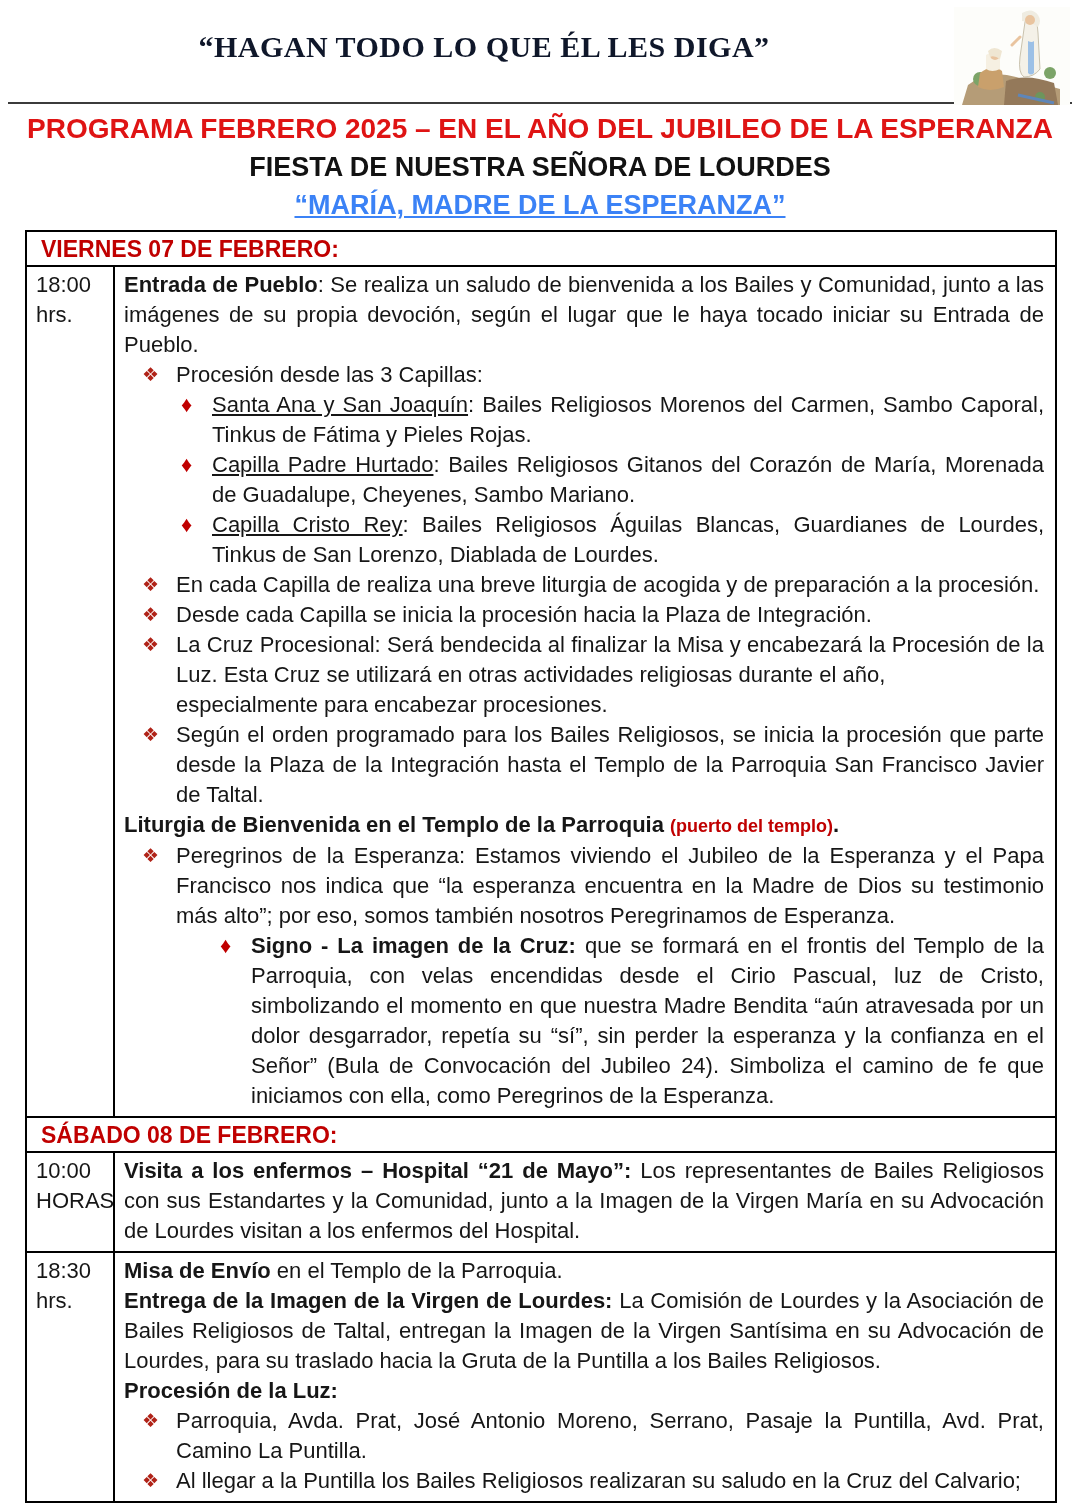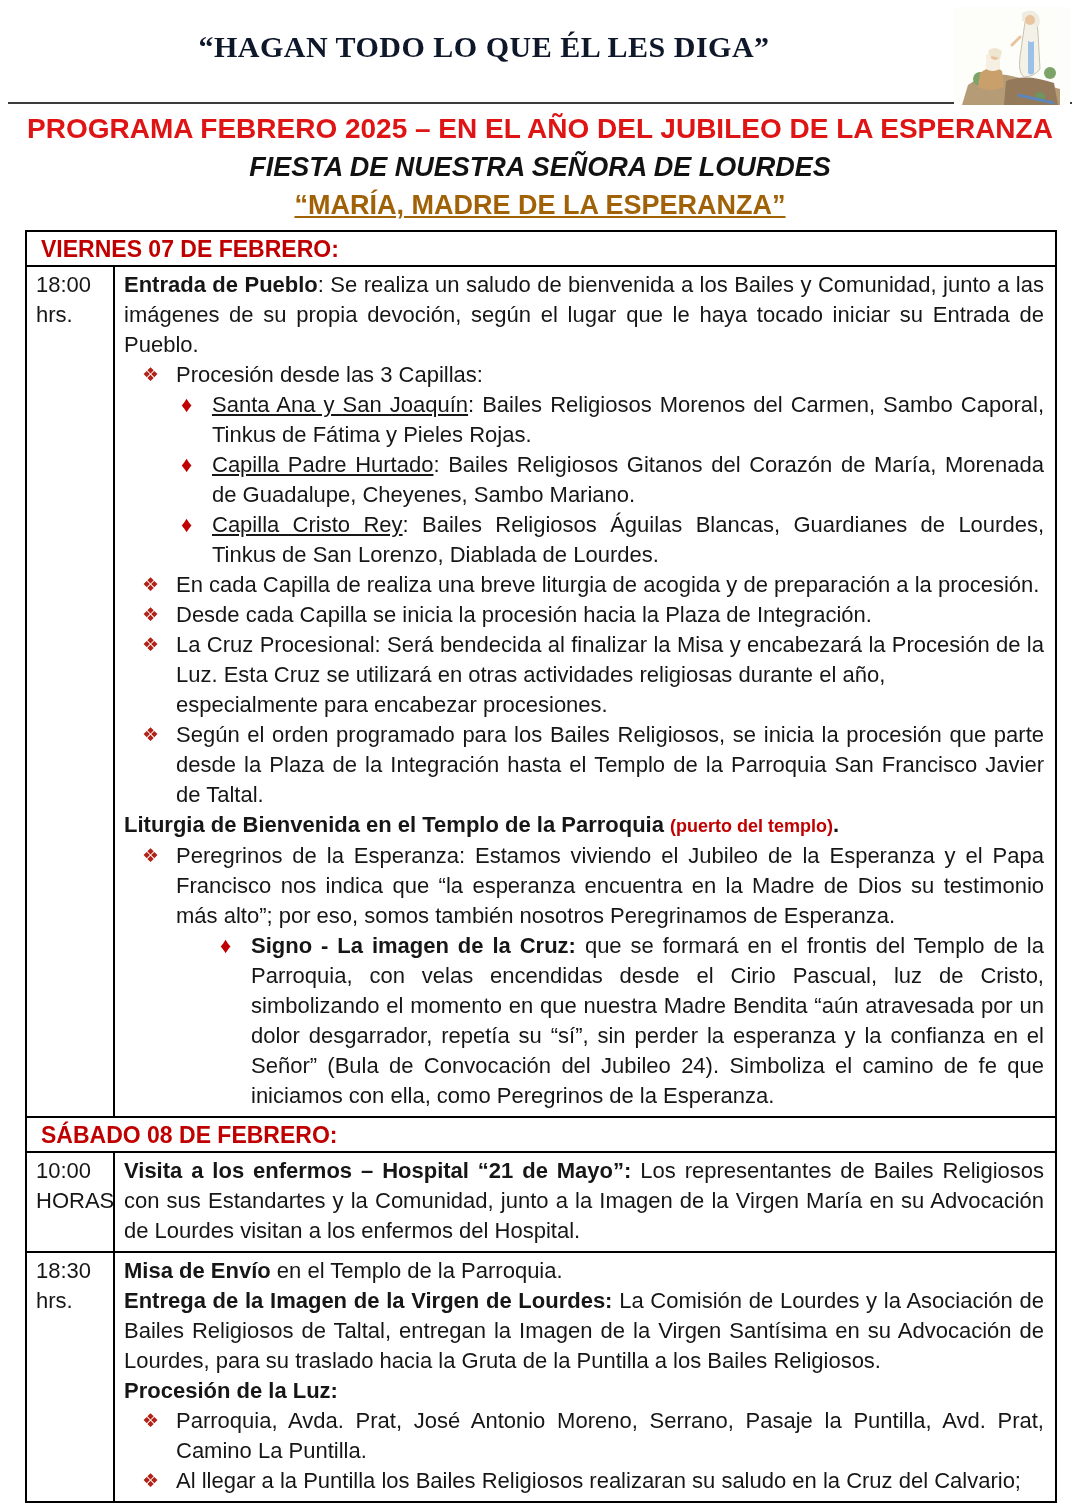--- a/index.html
+++ b/index.html
@@ -25,22 +25,22 @@
   .logo-city { text-decoration:underline; }
   .motto {
     flex:1; text-align:center; margin-top:26px;
     font-family:"Liberation Serif", serif; font-weight:bold;
     font-size:30px; color:#0f172a; letter-spacing:.5px;
   }
   .lourdes { width:116px; height:98px; flex-shrink:0; margin-top:3px; }
   
   .titles { text-align:center; padding:9px 10px 7px; }
   .t1 { color:#df1414; font-weight:bold; font-size:28px; line-height:32px; }
-  .t2 { color:#121212; font-weight:bold; font-size:27px; line-height:31px; margin-top:7px;font-style:italic; }
-  .t3 { color:#a16207; font-weight:bold; font-size:27px; line-height:31px; margin-top:7px; text-decoration:underline; }
+  .t2 { color:#121212; font-weight:bold; font-size:27px; line-height:31px; margin-top:7px; }
+  .t3 { color:#3b82f6; font-weight:bold; font-size:27px; line-height:31px; margin-top:7px; text-decoration:underline; }
   
   .schedule { margin:2px 23px 0 25px; border:2px solid #000; }
   .row { display:flex; border-top:2px solid #000; }
   .row:first-child { border-top:none; }
   .day-row { padding:2px 14px 1px; }
   .day-label { color:#c00000; font-weight:bold; font-size:23px; line-height:30px; }
   .time-cell {
     width:88px; flex-shrink:0; border-right:2px solid #000;
     padding:3px 4px 2px 9px; font-size:22px; line-height:30px;
   }

